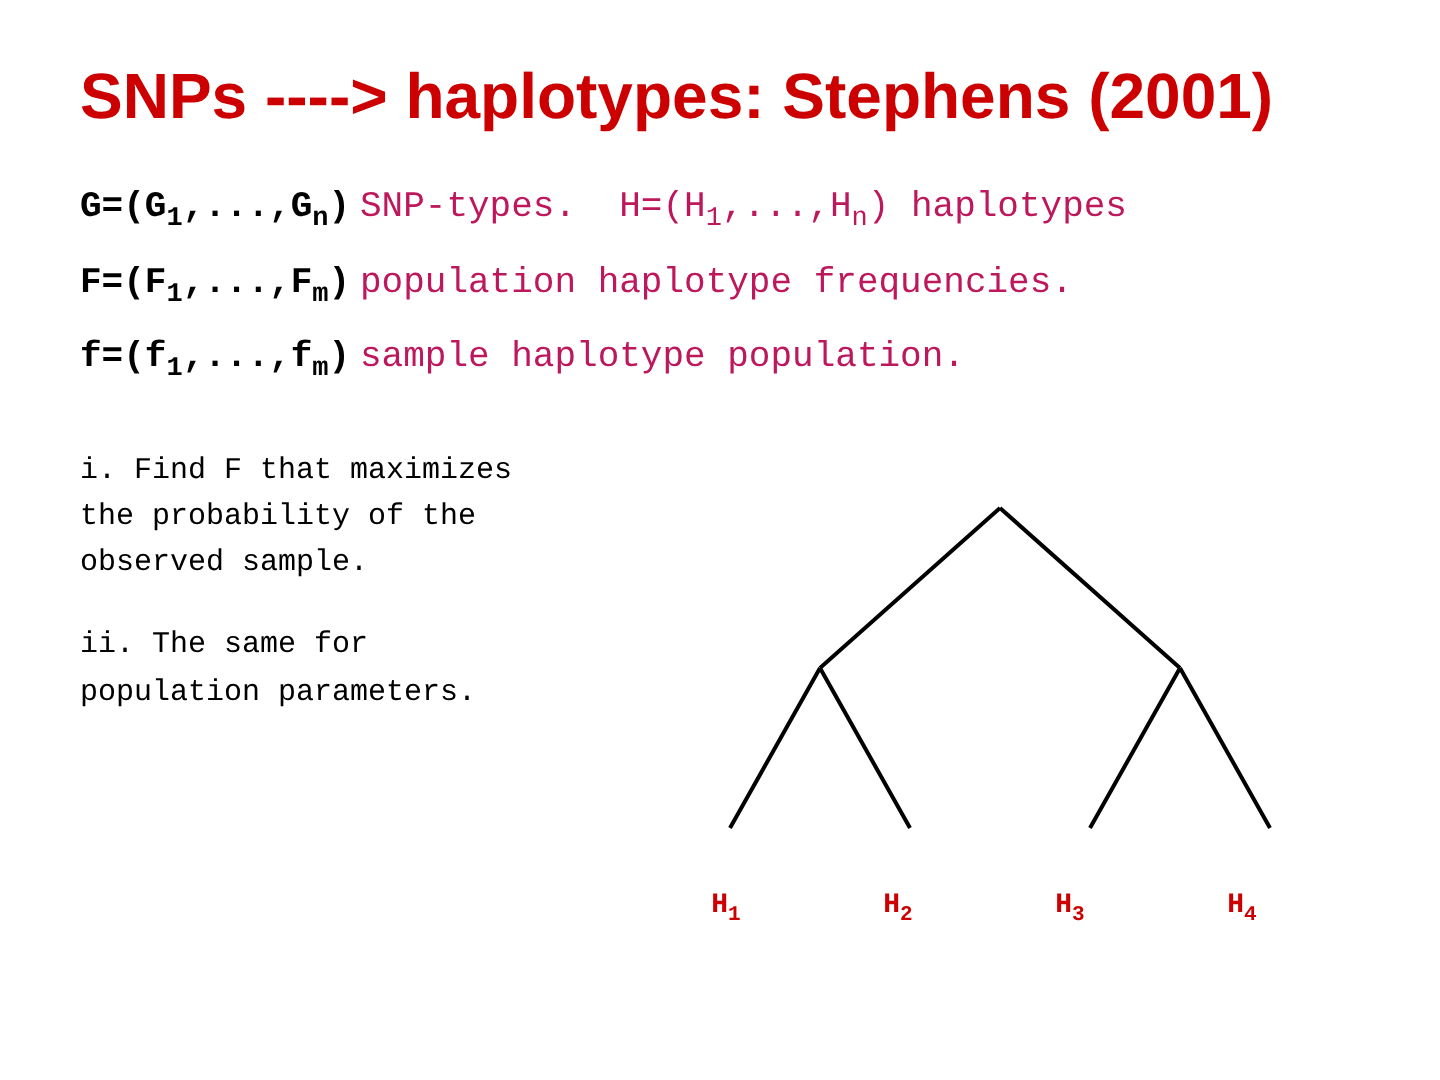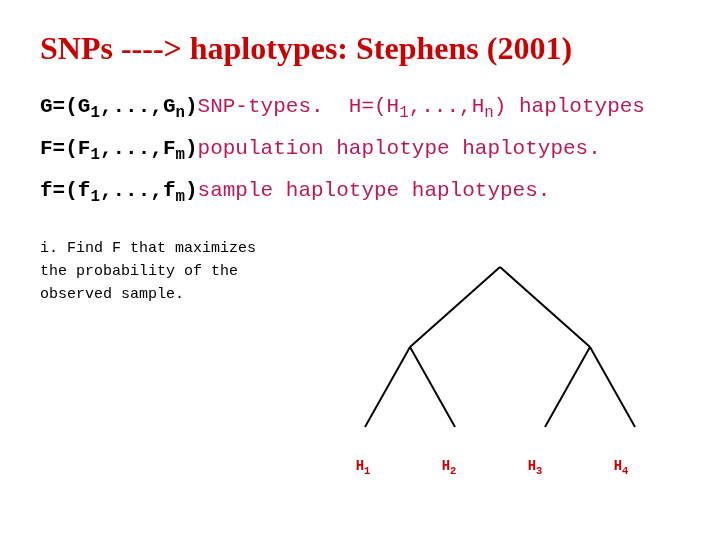--- a/index.html
+++ b/index.html
@@ -14,34 +14,33 @@
     }
 
     .slide {
       width: 720px;
       height: 540px;
       padding: 30px 40px 20px 40px;
       position: relative;
     }
 
     .title {
-      font-family: Liberation Serif, serif;
+      font-family: Liberation Sans, sans-serif;
       font-size: 32px;
       font-weight: bold;
       color: #cc0000;
       margin-bottom: 22px;
       white-space: nowrap;
     }
 
     .definitions {
-      font-size: 21px;
+      font-size: 18px;
       color: #000000;
       line-height: 1.7;
       margin-bottom: 10px;
-      text-align: center;
     }
 
     .def-row {
       display: flex;
       align-items: baseline;
       margin-bottom: 4px;
     }
 
     .def-label {
       min-width: 140px;
@@ -88,34 +87,37 @@
 
   <div class="definitions">
 
     <div class="def-row">
       <span class="def-label">G=(G<sub>1</sub>,...,G<sub>n</sub>)</span>
       <span class="def-text">SNP-types.&nbsp; H=(H<sub>1</sub>,...,H<sub>n</sub>) haplotypes</span>
     </div>
 
     <div class="def-row">
       <span class="def-label">F=(F<sub>1</sub>,...,F<sub>m</sub>)</span>
-      <span class="def-text">population haplotype haplotypes.</span>
+      <span class="def-text">population haplotype frequencies.</span>
     </div>
 
     <div class="def-row">
       <span class="def-label">f=(f<sub>1</sub>,...,f<sub>m</sub>)</span>
-      <span class="def-text">sample haplotype haplotypes.</span>
+      <span class="def-text">sample haplotype population.</span>
     </div>
   </div>
 
   <div class="content-area">
 
     <div class="left-text">
       <div class="point">
         <span>i. Find F that maximizes<br>the probability of the<br>observed sample.</span>
+      </div>
+      <div class="point">
+        <span>ii.  The same for<br>population parameters.</span>
       </div>
     </div>
 
     <div class="right-diagram" style="position:relative; width:360px; height:240px;">
       
       <svg viewBox="0 0 360 220" width="360" height="220">
 
         <line x1="180" y1="30" x2="90" y2="110" stroke="#000" stroke-width="2"></line>
 
         <line x1="180" y1="30" x2="270" y2="110" stroke="#000" stroke-width="2"></line>

